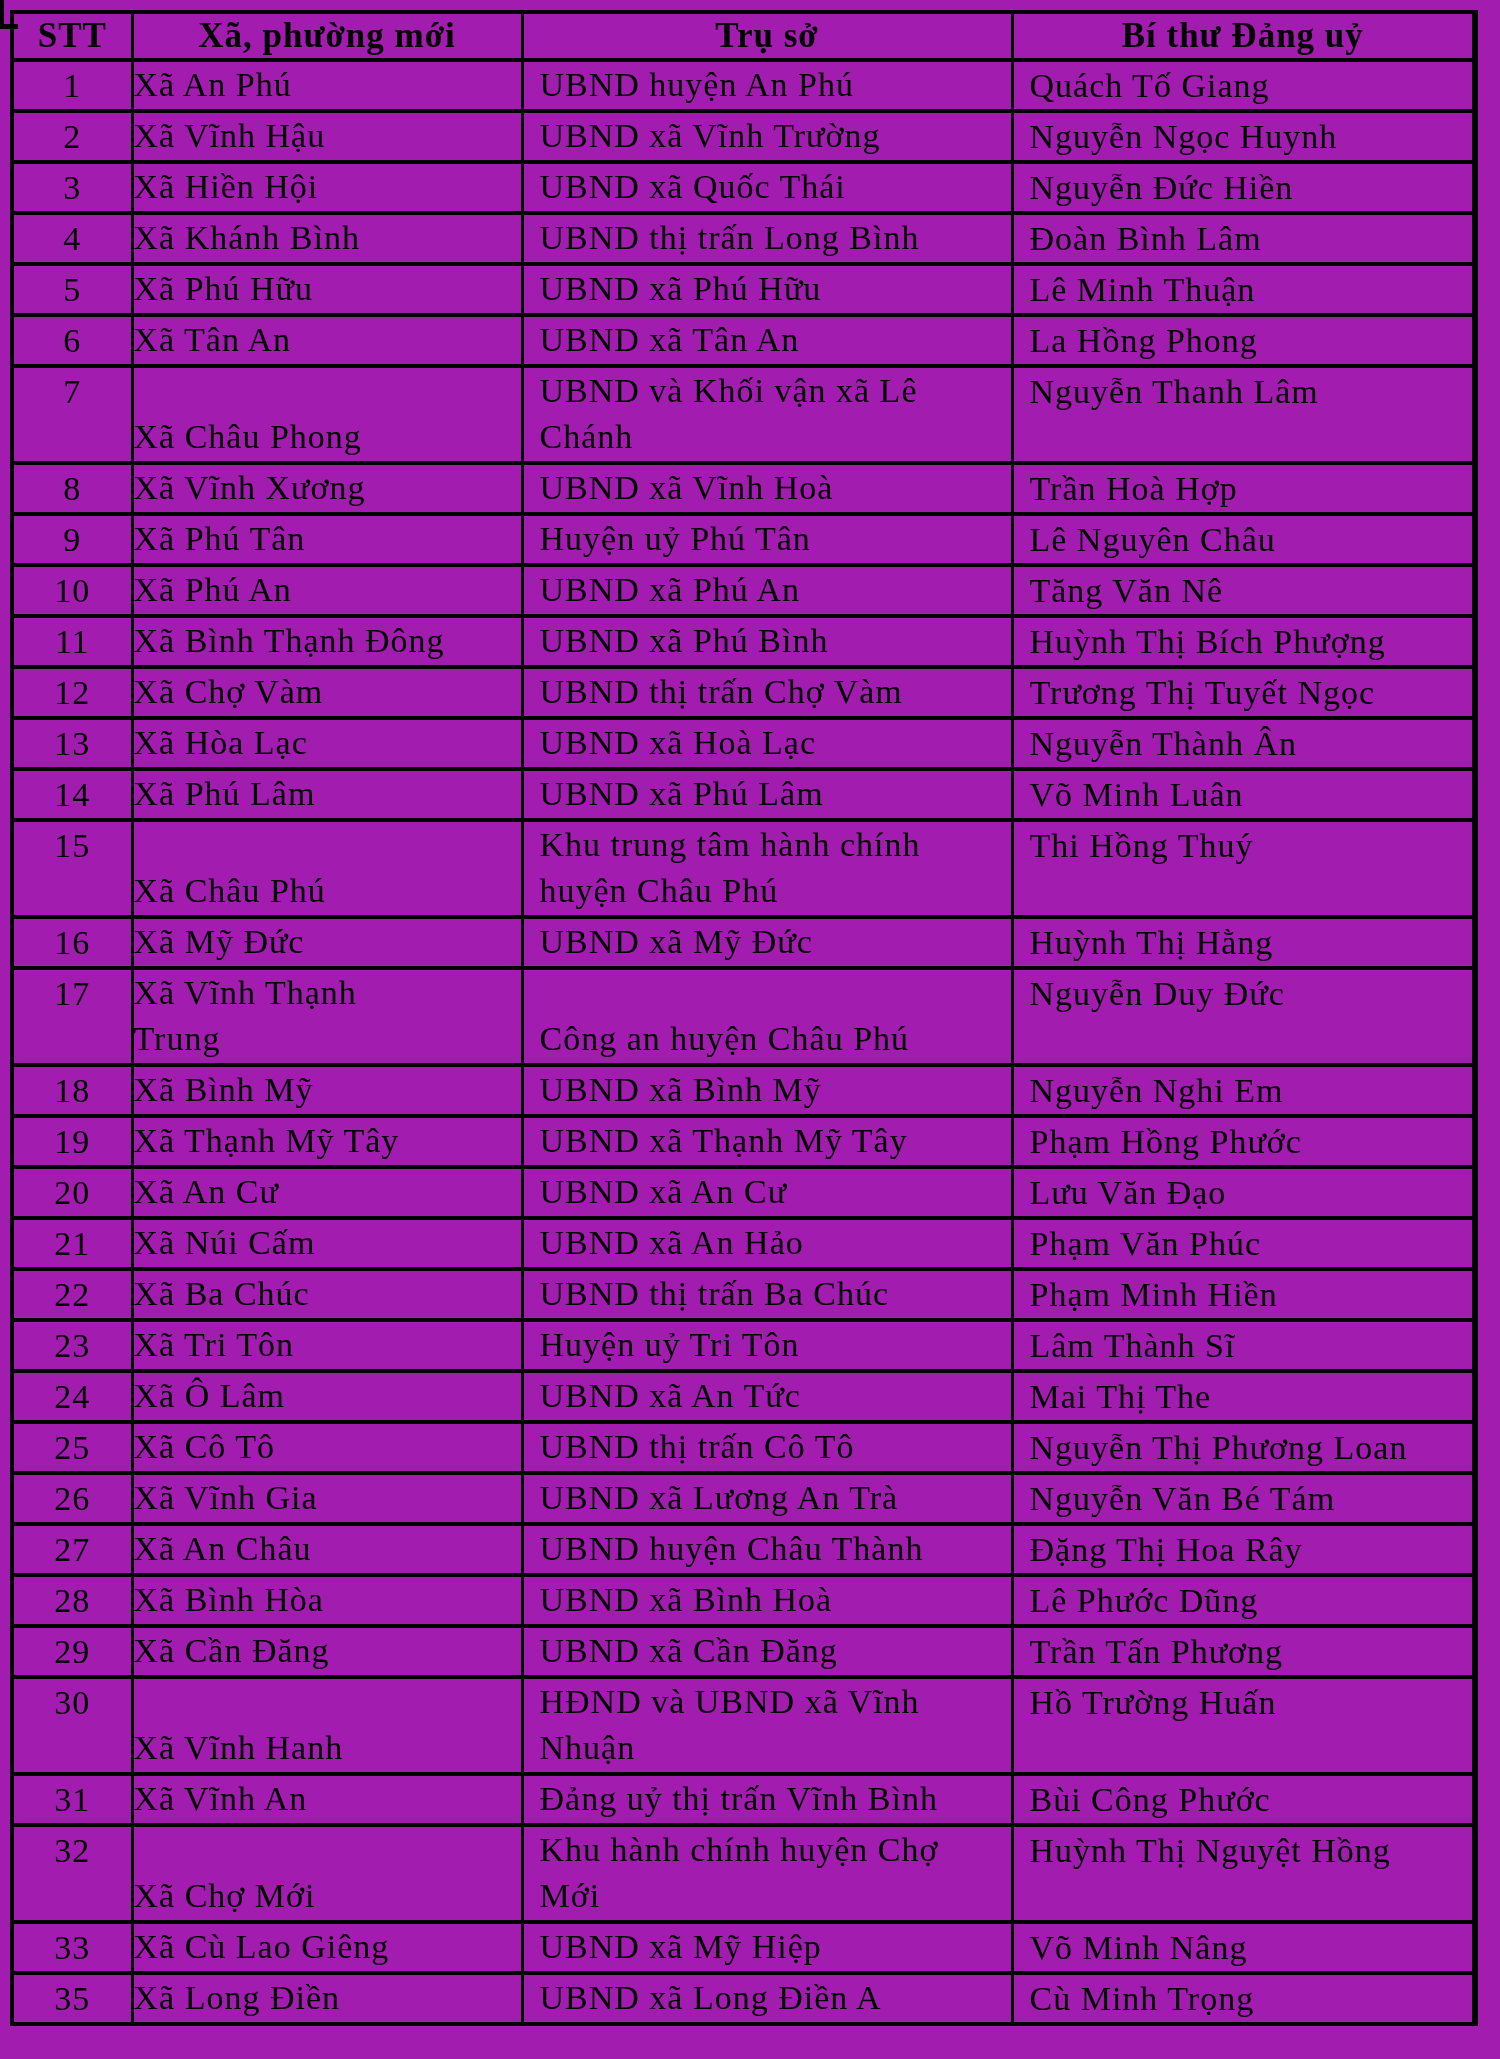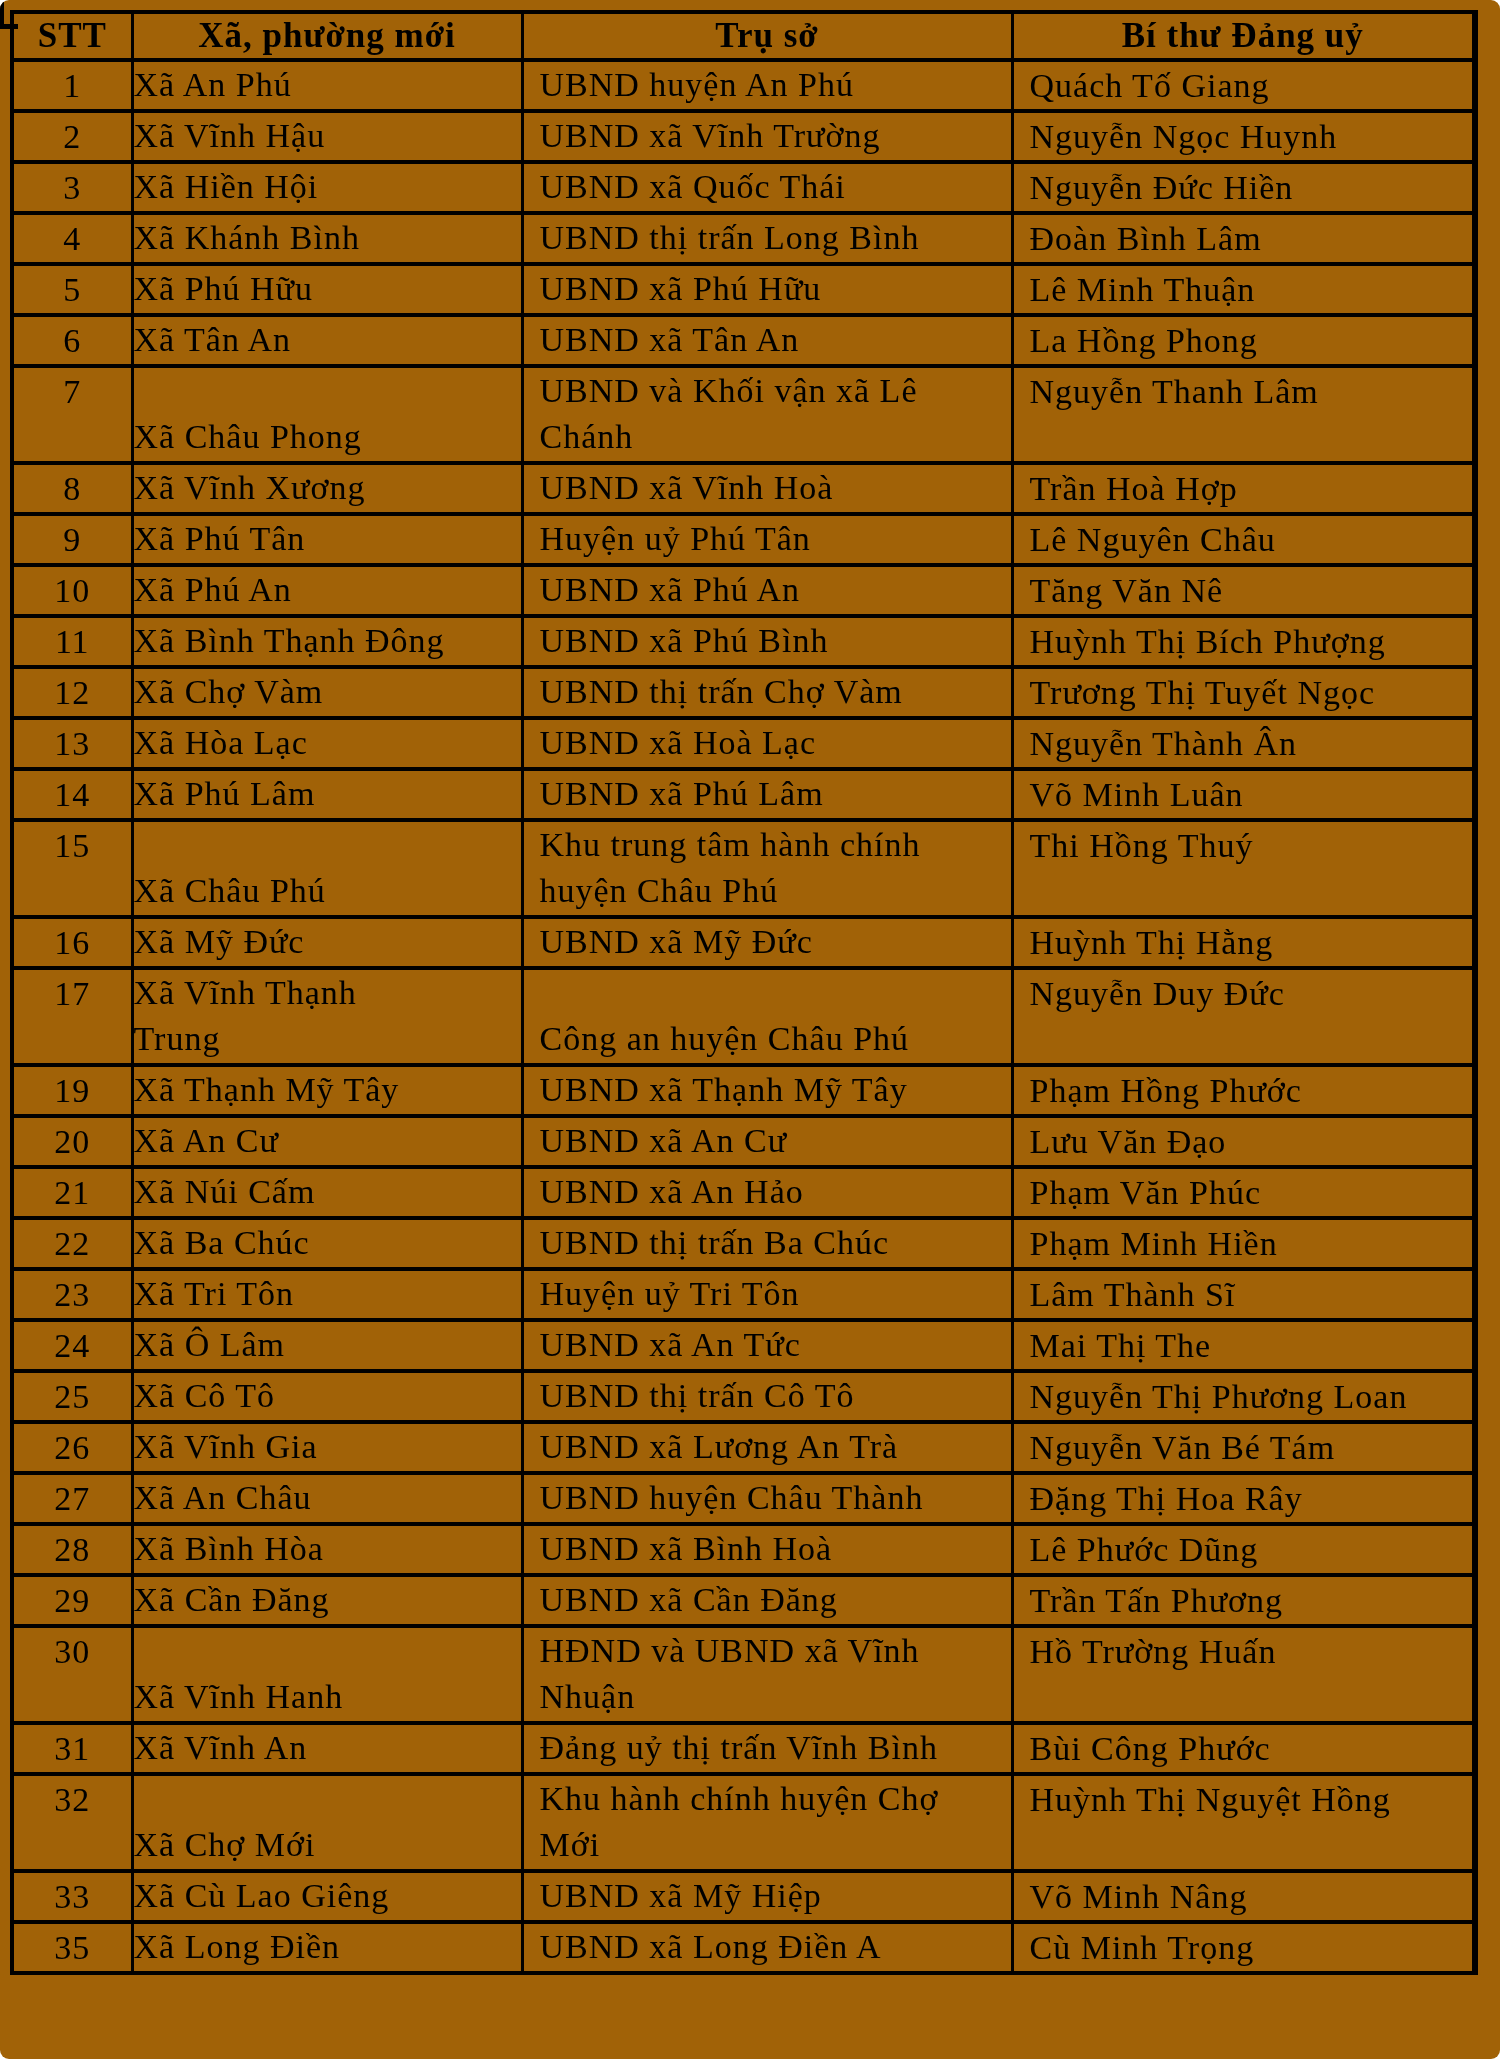--- a/index.html
+++ b/index.html
@@ -8,23 +8,22 @@
     width: 1500px;
     height: 2059px;
     background: #ffffff;
     font-family: "Liberation Serif", serif;
     color: #000000;
   }
   .page {
     position: relative;
     width: 1500px;
     height: 2059px;
-    background: #a16207;
+    background: #a21caf;
     overflow: hidden;
-    border-radius: 9px;
   }
   .corner-mark {
     position: absolute;
     left: 0px;
     top: 0px;
     width: 14px;
     height: 24px;
     border-left: 4px solid #000;
     border-bottom: 5px solid #000;
   }
@@ -206,20 +205,26 @@
           <td class="col-bithu">Huỳnh Thị Hằng</td>
         </tr>
         <tr class="tall">
           <td class="col-stt">17</td>
           <td class="col-xa wrap">Xã Vĩnh Thạnh
 Trung</td>
           <td class="col-truso">Công an huyện Châu Phú</td>
           <td class="col-bithu">Nguyễn Duy Đức</td>
         </tr>
         <tr>
+          <td class="col-stt">18</td>
+          <td class="col-xa">Xã Bình Mỹ</td>
+          <td class="col-truso">UBND xã Bình Mỹ</td>
+          <td class="col-bithu">Nguyễn Nghi Em</td>
+        </tr>
+        <tr>
           <td class="col-stt">19</td>
           <td class="col-xa">Xã Thạnh Mỹ Tây</td>
           <td class="col-truso">UBND xã Thạnh Mỹ Tây</td>
           <td class="col-bithu">Phạm Hồng Phước</td>
         </tr>
         <tr>
           <td class="col-stt">20</td>
           <td class="col-xa">Xã An Cư</td>
           <td class="col-truso">UBND xã An Cư</td>
           <td class="col-bithu">Lưu Văn Đạo</td>

